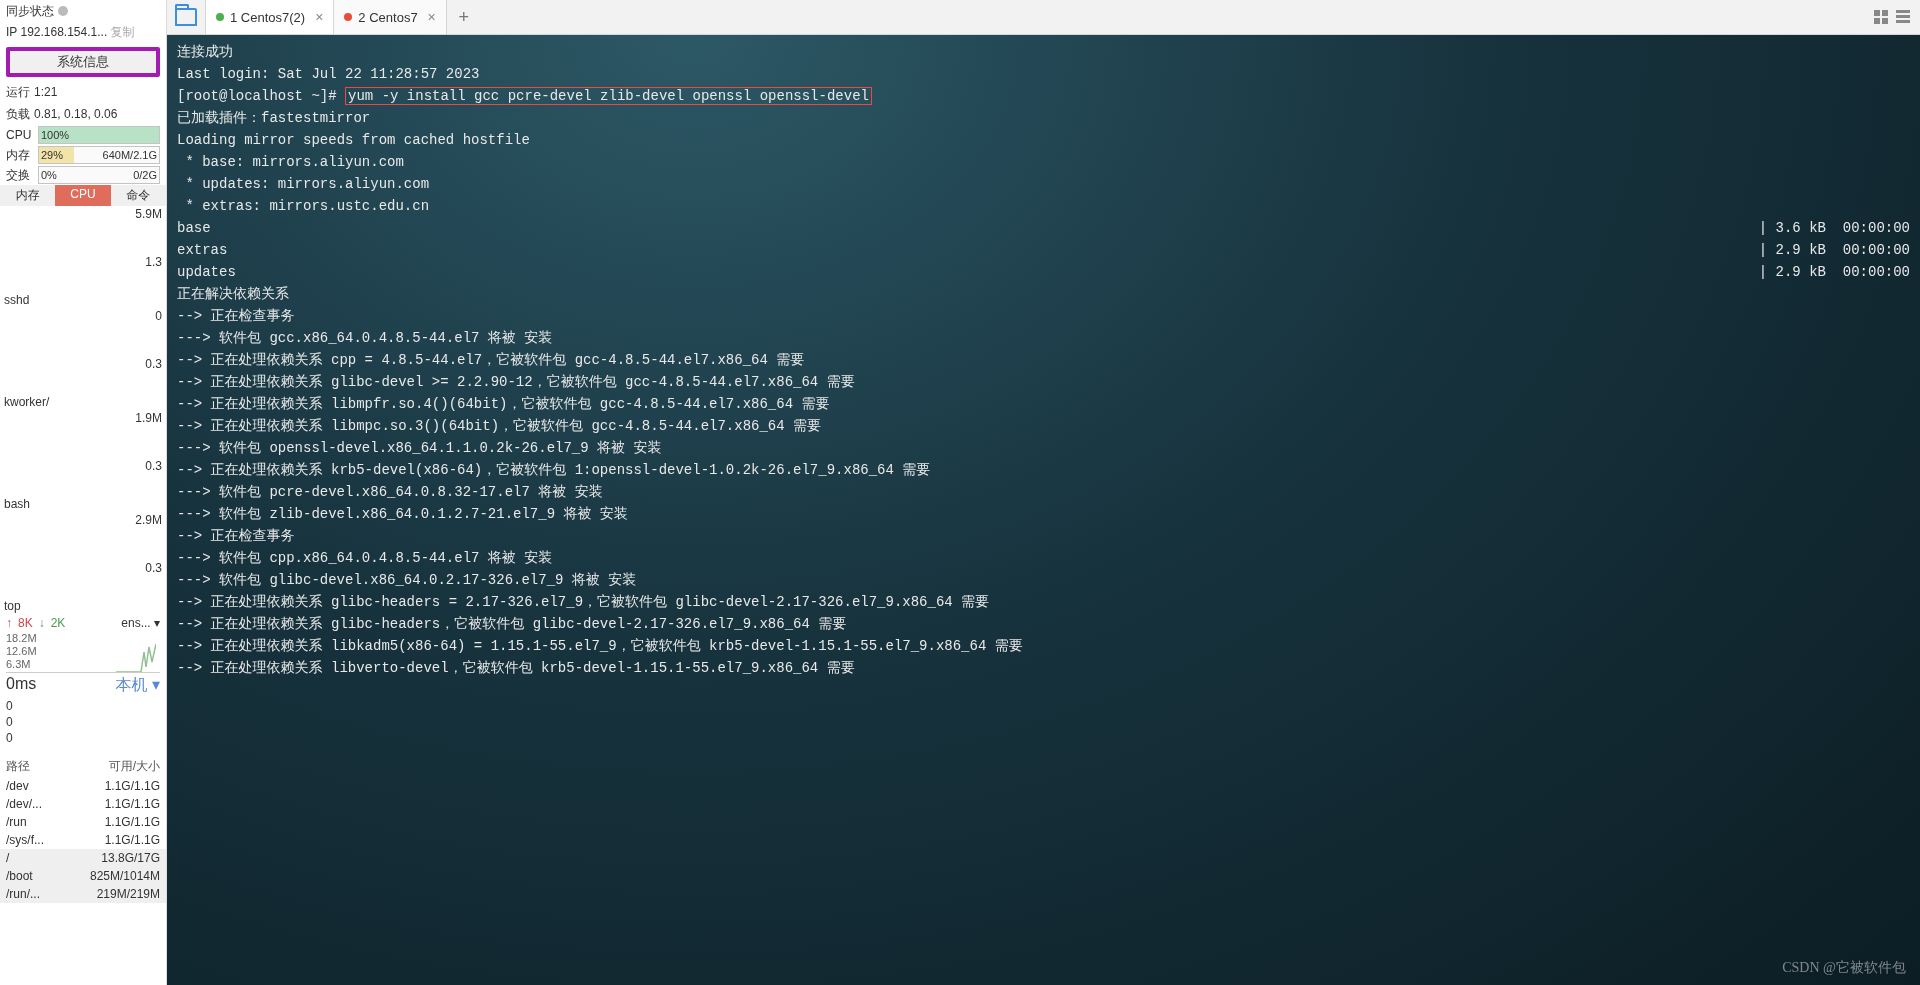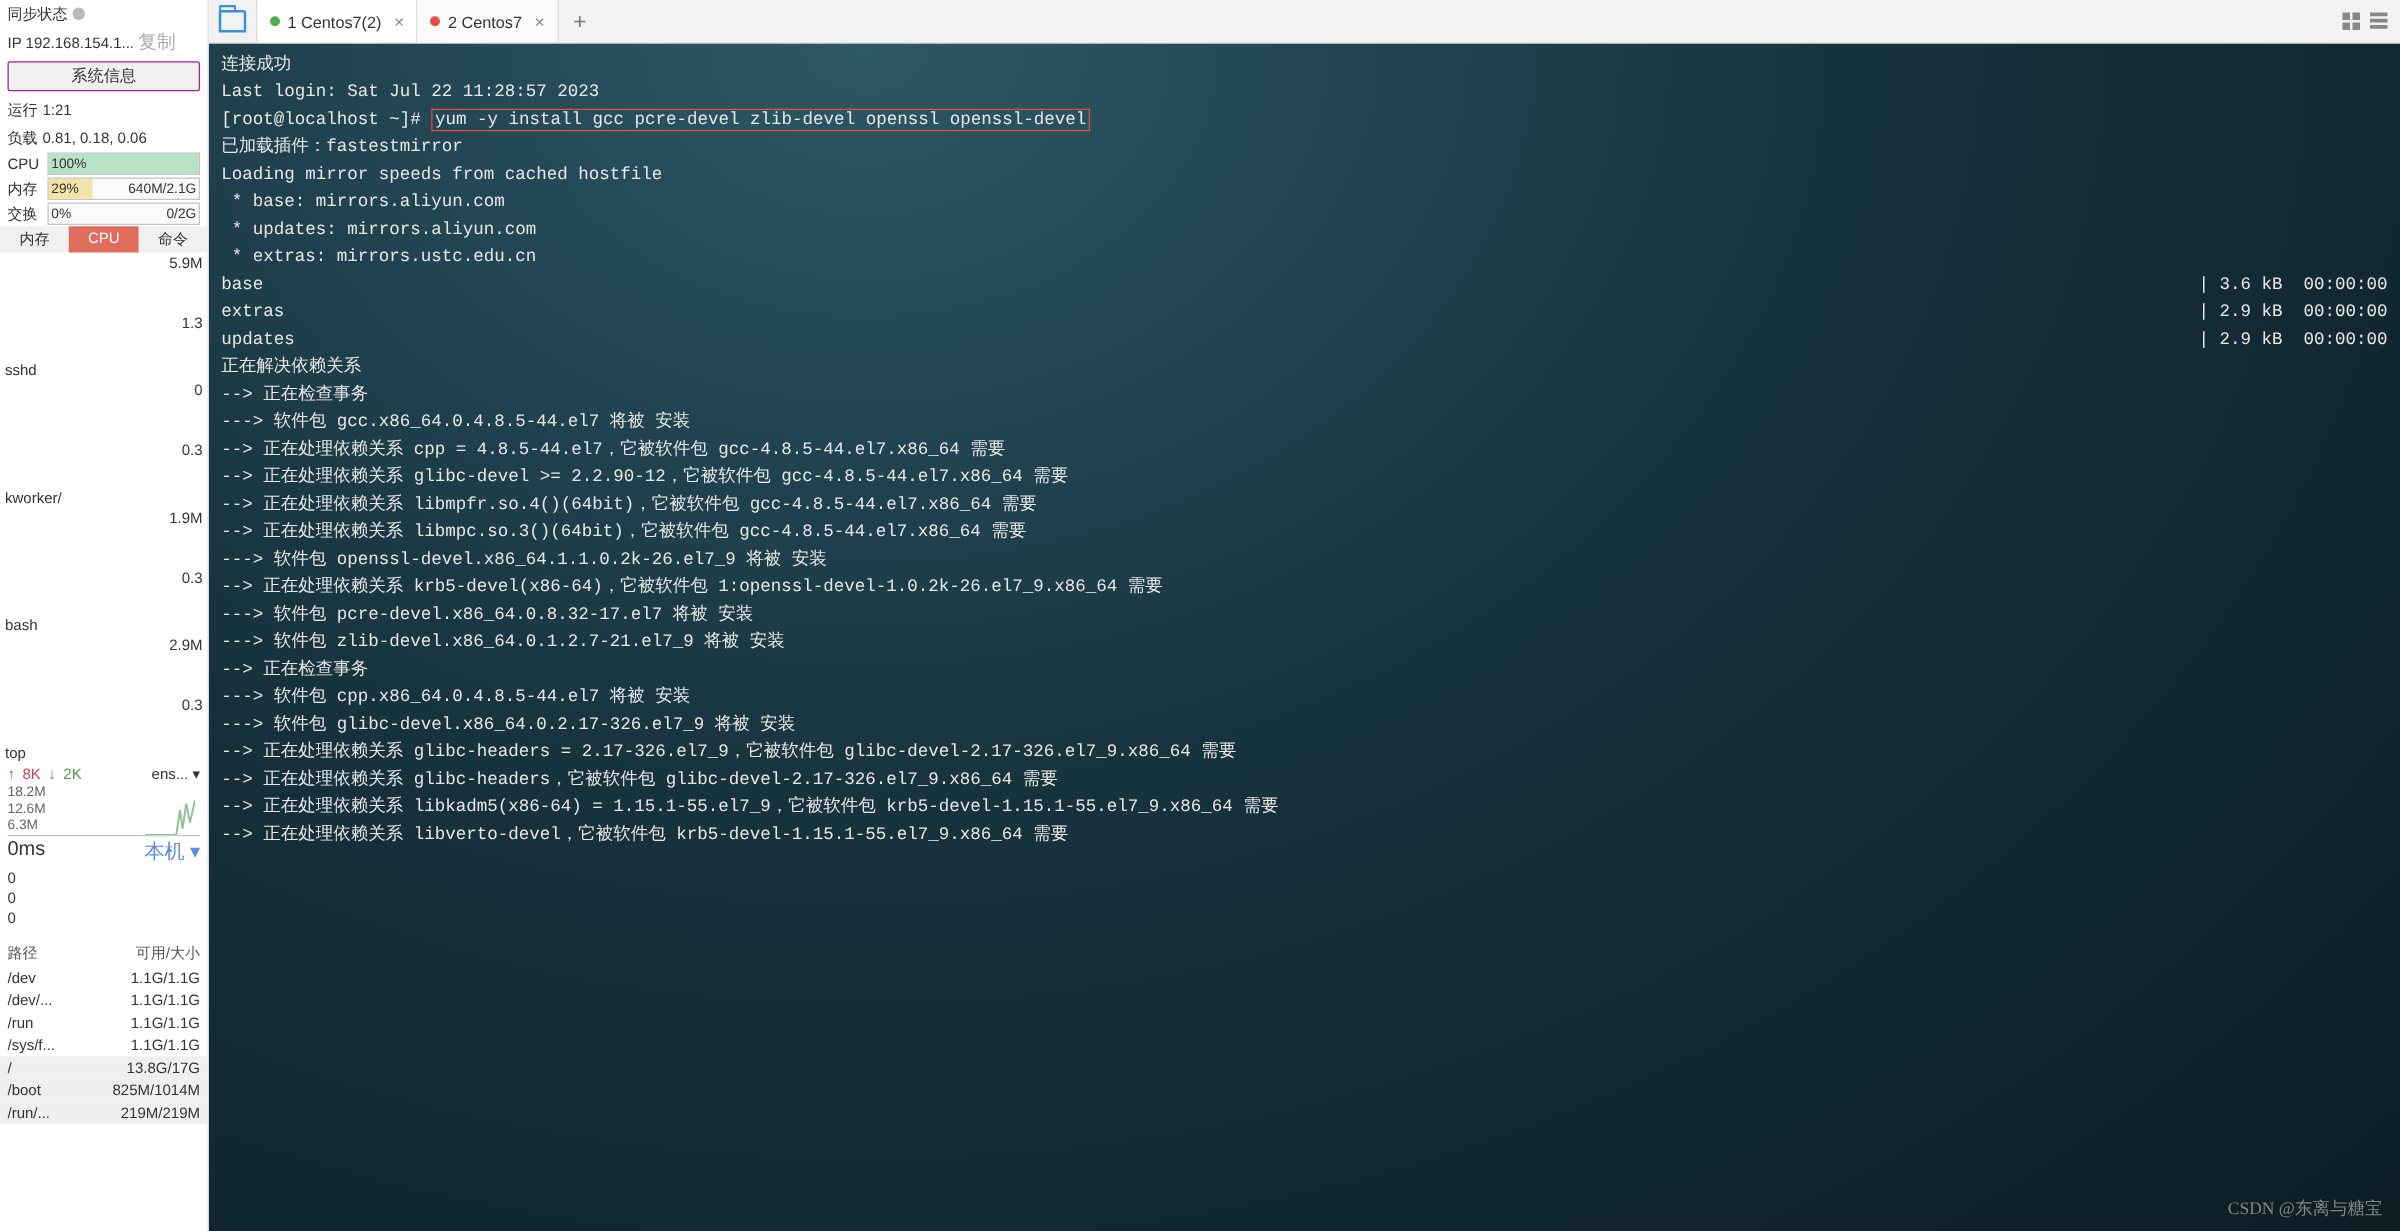--- a/index.html
+++ b/index.html
@@ -3,22 +3,22 @@
 <meta charset="utf-8">
 <style>
   html,body{margin:0;padding:0;height:100%;font-family:"Microsoft YaHei",Arial,sans-serif;font-size:13px;color:#333;background:#f8f8f8;}
   .app{display:flex;height:100vh;width:100vw;overflow:hidden;}
   
   .sidebar{width:166px;flex:0 0 166px;background:#fff;border-right:1px solid #ddd;overflow:hidden;display:flex;flex-direction:column;}
   .sb-row{padding:2px 6px;display:flex;align-items:center;gap:4px;font-size:12px;line-height:18px;}
   .sync-title{font-weight:500;}
   .gray-dot{width:10px;height:10px;border-radius:50%;background:#bbb;display:inline-block;}
   .ip-line{font-size:12px;padding:2px 6px;}
-  .copy{color:#aaa;font-size:15px;}
-  .sysinfo-btn{display:block;margin:4px 6px;border:1px solid #a21caf;background:#f0f0f0;padding:2px 0;text-align:center;font-size:13px;border-radius:2px;}
+  .copy{color:#aaa;font-size:12px;}
+  .sysinfo-btn{display:block;margin:4px 6px;border:4px solid #a21caf;background:#f0f0f0;padding:2px 0;text-align:center;font-size:13px;border-radius:2px;}
   .stat-line{display:flex;align-items:center;gap:4px;padding:1px 6px;font-size:12px;}
   .label{flex:0 0 28px;}
   .bar{flex:1;height:16px;border:1px solid #c4c4c4;position:relative;background:#fafafa;}
   .bar-fill{position:absolute;left:0;top:0;bottom:0;background:#b8e2c5;}
   .bar-fill.yellow{background:#f2e3a8;}
   .bar-text{position:absolute;left:2px;top:0;font-size:11px;line-height:16px;}
   .bar-text.right{right:2px;left:auto;}
   .proc-head{display:flex;font-size:12px;}
   .proc-head div{flex:1;text-align:center;padding:2px 0;}
   .col-mem{background:#f0f0f0;}
@@ -256,16 +256,16 @@
           <div class="line">---&gt; 软件包 pcre-devel.x86_64.0.8.32-17.el7 将被 安装</div>
           <div class="line">---&gt; 软件包 zlib-devel.x86_64.0.1.2.7-21.el7_9 将被 安装</div>
           <div class="line">--&gt; 正在检查事务</div>
           <div class="line">---&gt; 软件包 cpp.x86_64.0.4.8.5-44.el7 将被 安装</div>
           <div class="line">---&gt; 软件包 glibc-devel.x86_64.0.2.17-326.el7_9 将被 安装</div>
           <div class="line">--&gt; 正在处理依赖关系 glibc-headers = 2.17-326.el7_9，它被软件包 glibc-devel-2.17-326.el7_9.x86_64 需要</div>
           <div class="line">--&gt; 正在处理依赖关系 glibc-headers，它被软件包 glibc-devel-2.17-326.el7_9.x86_64 需要</div>
           <div class="line">--&gt; 正在处理依赖关系 libkadm5(x86-64) = 1.15.1-55.el7_9，它被软件包 krb5-devel-1.15.1-55.el7_9.x86_64 需要</div>
           <div class="line">--&gt; 正在处理依赖关系 libverto-devel，它被软件包 krb5-devel-1.15.1-55.el7_9.x86_64 需要</div>
         </div>
-      <div class="watermark">CSDN @东离与糖宝</div>
+      <div class="watermark">CSDN @它被软件包</div>
     </div>
   </div>
 </div>
 
 </body></html>

